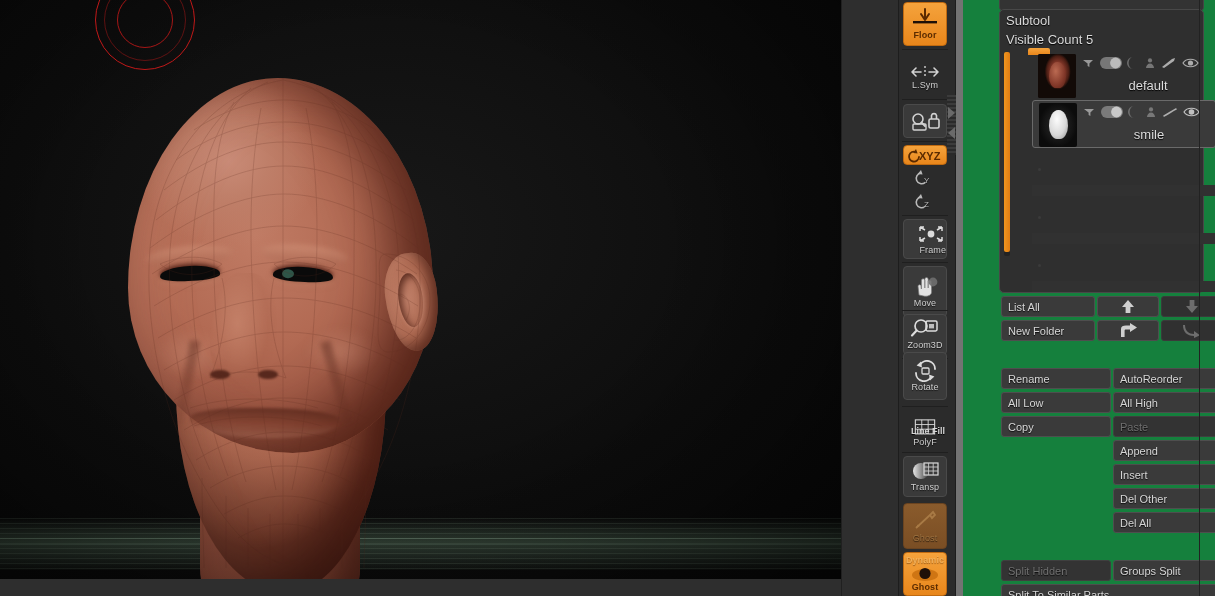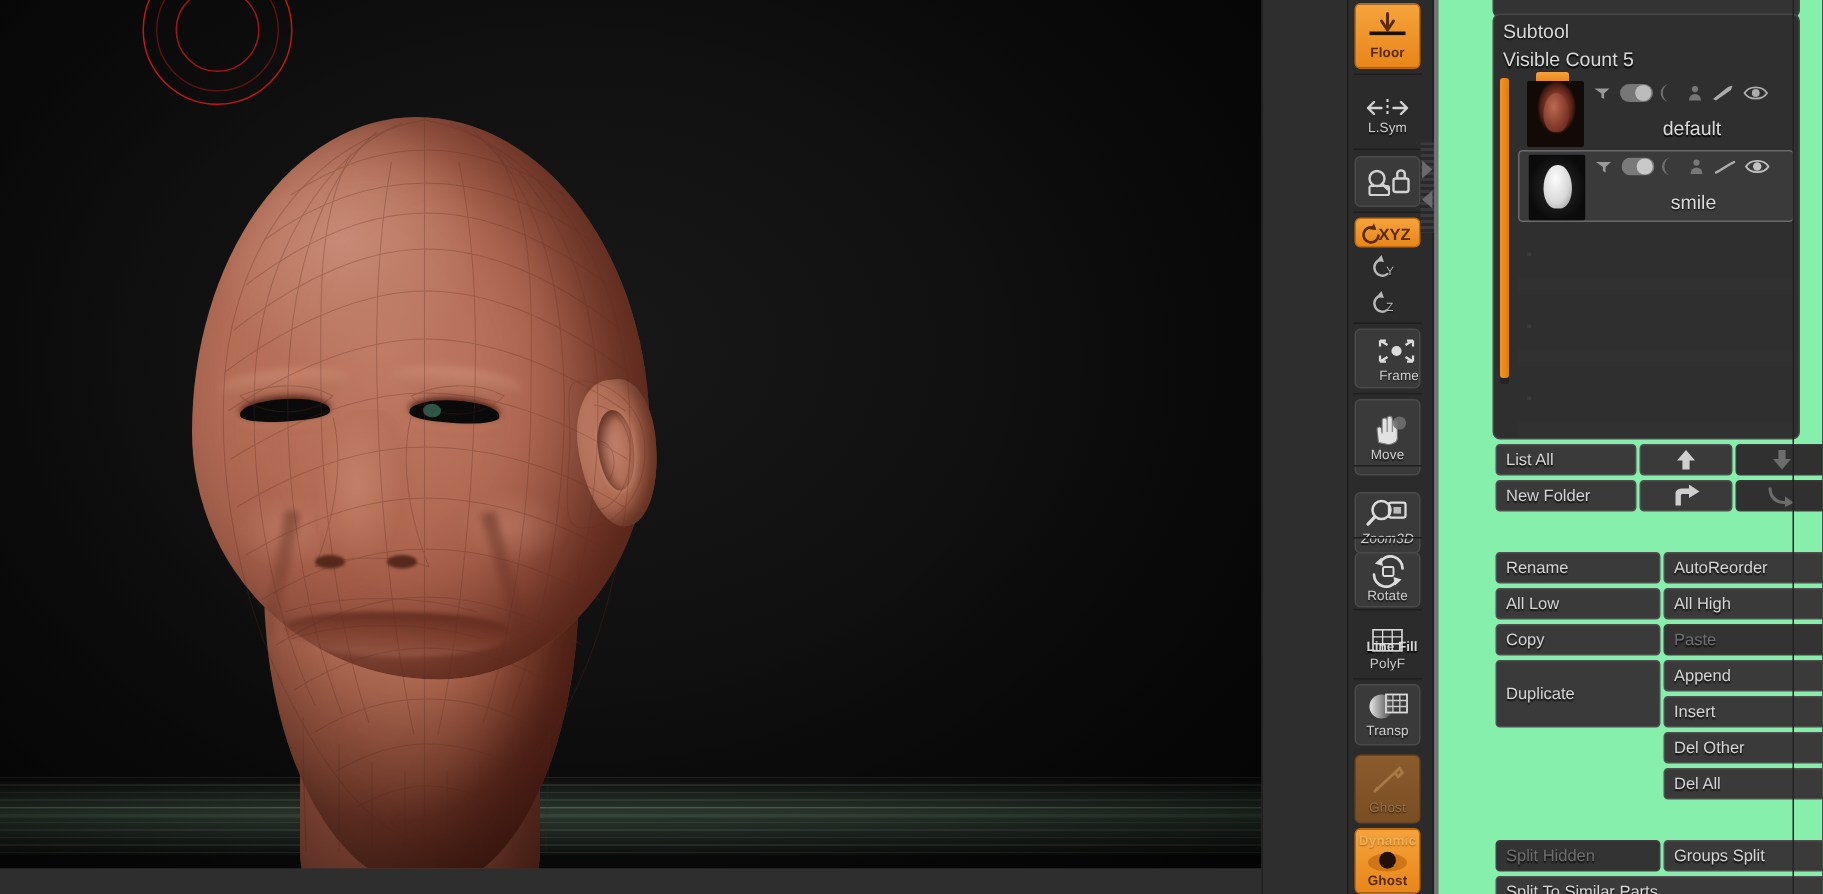--- a/index.html
+++ b/index.html
@@ -199,22 +199,22 @@
   }
   .linefill-lbl{
     position:absolute; left:0; width:58px; text-align:center;
     font-size:9px; font-weight:bold; color:#d6d6d6;
     text-shadow:0 1px 1px #000;
   }
 
   
   #right-panel{
     position:absolute; left:956px; top:0; width:259px; height:596px;
-    background:#86efac;
-    border-left:3px solid #737373;
+    background:#15803d;
+    border-left:7px solid #737373;
   }
   .pal-box{
     position:absolute; left:36px; top:-6px; width:205px; height:18px;
     background:#333; border:1px solid #444; border-radius:5px;
   }
   .subtool-card{
     position:absolute; left:36px; top:9px; width:205px; height:284px;
     background:#2f2f2f; border:1px solid #484848; border-radius:5px;
   }
   .pal-title{
@@ -236,21 +236,21 @@
   }
   .list-scroll i{
     position:absolute; left:0; top:0; width:6px; height:200px;
     background:linear-gradient(to right,#f0951f,#e07c12);
     border-radius:2px;
   }
   .st-top-tab{
     position:absolute; left:24px; top:-4px; width:22px; height:7px;
     background:linear-gradient(to bottom,#f5a33c,#e8861b); border-radius:2px 2px 0 0;
   }
-  .st-rows{ position:absolute; left:12px; top:0; width:184px; }
+  .st-rows{ position:absolute; left:28px; top:0; width:184px; }
   .st-row{
     position:relative; height:48px; width:184px; margin-bottom:0;
   }
   .st-row.sel{
     background:#3a3a3a; border:1px solid #6a6a6a; border-radius:3px;
   }
   .st-thumb{
     position:absolute; left:6px; top:2px; width:38px; height:44px;
     border-radius:2px; overflow:hidden; background:#111;
   }
@@ -474,32 +474,32 @@
     <div class="tbtn" style="top:266px;height:51px;">
       <svg width="30" height="23" viewBox="0 0 30 23">
         <path d="M9 20 L8 11 A1.6 1.6 0 0 1 11 10.6 L11.4 14 L11.4 5.4 A1.7 1.7 0 0 1 14.8 5.4 L14.8 13 L14.8 4.2
                  A1.7 1.7 0 0 1 18.2 4.2 L18.2 13 L18.2 6.4 A1.7 1.7 0 0 1 21.4 6.4 L21.6 17 C21.6 20 18 21.6 14.6 21.2 Z" fill="#e2e2e2" stroke="#777" stroke-width=".7"></path>
         <circle cx="23" cy="7" r="4.4" fill="#6f6f6f" opacity=".9"></circle>
       </svg>
       <span class="lbl">Move</span>
     </div>
     <div class="rail-sep" style="top:310px;"></div>
 
-    <div class="tbtn" style="top:328px;height:41px;font-style:italic;">
+    <div class="tbtn" style="top:314px;height:41px;">
       <svg width="32" height="22" viewBox="0 0 32 22">
         <circle cx="12" cy="8" r="6" stroke="#dcdcdc" stroke-width="1.7" fill="none"></circle>
         <path d="M7.6 12.6 L3 17.4" stroke="#dcdcdc" stroke-width="2.2" stroke-linecap="round"></path>
         <rect x="17" y="3" width="11" height="10" rx="1.4" stroke="#dcdcdc" stroke-width="1.5" fill="none"></rect>
         <rect x="20" y="6" width="5" height="4.4" fill="#bdbdbd"></rect>
       </svg>
       <span class="lbl">Zoom3D</span>
     </div>
     <div class="rail-sep" style="top:358px;"></div>
 
-    <div class="tbtn" style="top:368px;height:37px;text-align:right;">
+    <div class="tbtn" style="top:352px;height:48px;text-align:right;">
       <svg width="30" height="22" viewBox="0 0 30 22">
         <path d="M10 5 A8 8 0 0 1 25 9" stroke="#dcdcdc" stroke-width="1.8" fill="none" stroke-linecap="round"></path>
         <path d="M11 1.6 L6.6 5.6 L12 7.4 Z" fill="#dcdcdc"></path>
         <path d="M21 17 A8 8 0 0 1 6 13" stroke="#dcdcdc" stroke-width="1.8" fill="none" stroke-linecap="round"></path>
         <path d="M20 20.4 L24.4 16.4 L19 14.6 Z" fill="#dcdcdc"></path>
         <rect x="12" y="8" width="7" height="6" rx="1" stroke="#dcdcdc" stroke-width="1.3" fill="none"></rect>
       </svg>
       <span class="lbl">Rotate</span>
     </div>
     <div class="rail-sep" style="top:406px;"></div>
@@ -694,21 +694,20 @@
 
     <div class="btn" style="left:38px;top:368px;width:110px;height:21px;">Rename</div>
     <div class="btn" style="left:150px;top:368px;width:110px;height:21px;">AutoReorder</div>
 
     <div class="btn" style="left:38px;top:392px;width:110px;height:21px;">All Low</div>
     <div class="btn" style="left:150px;top:392px;width:110px;height:21px;">All High</div>
 
     <div class="btn" style="left:38px;top:416px;width:110px;height:21px;">Copy</div>
     <div class="btn dim" style="left:150px;top:416px;width:110px;height:21px;">Paste</div>
 
-    <div class="btn" style="left:38px;top:440px;width:110px;height:45px;">Duplicate</div>
     <div class="btn" style="left:150px;top:440px;width:110px;height:21px;">Append</div>
     <div class="btn" style="left:150px;top:464px;width:110px;height:21px;">Insert</div>
 
     <div class="btn" style="left:150px;top:488px;width:110px;height:21px;">Del Other</div>
     <div class="btn" style="left:150px;top:512px;width:110px;height:21px;">Del All</div>
 
     <div class="btn dim" style="left:38px;top:560px;width:110px;height:21px;">Split Hidden</div>
     <div class="btn" style="left:150px;top:560px;width:110px;height:21px;">Groups Split</div>
     <div class="btn" style="left:38px;top:584px;width:222px;height:21px;">Split To Similar Parts</div>
 

